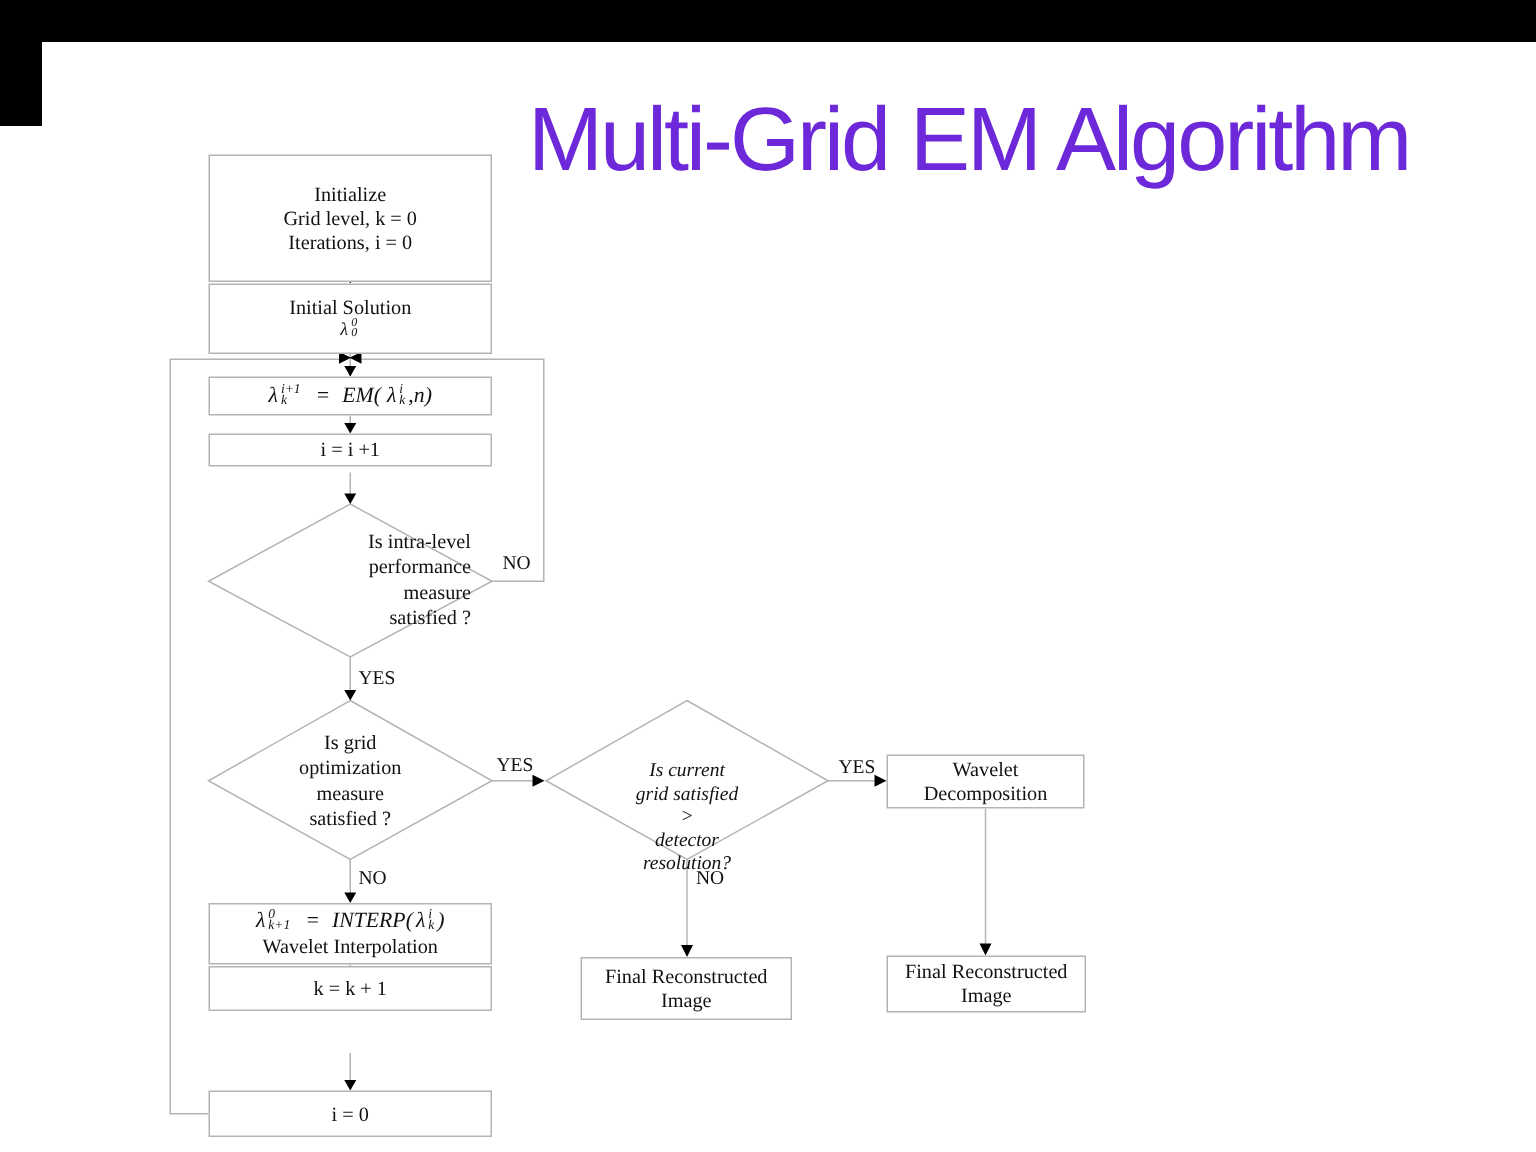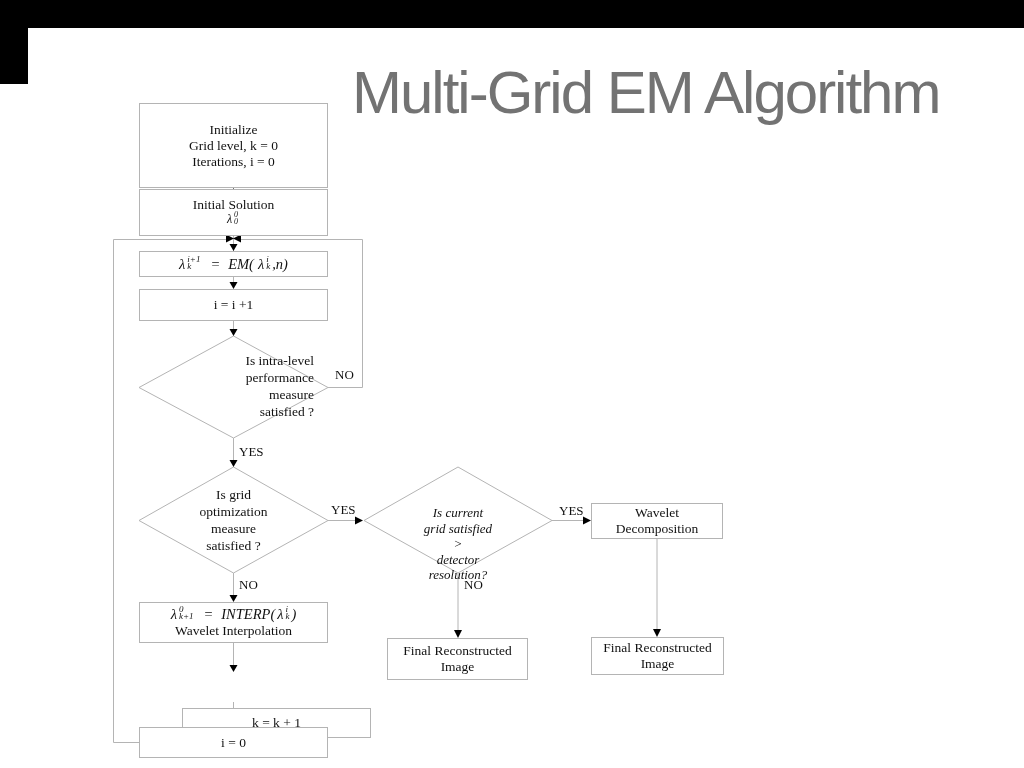--- a/index.html
+++ b/index.html
@@ -1,20 +1,20 @@
 <!DOCTYPE html>
 <html><head>
 <meta charset="utf-8">
 <style>
   html,body{margin:0;padding:0;background:#888;}
   #stage{position:relative;width:1024px;height:768px;background:#ffffff;overflow:hidden;
          font-family:"Liberation Serif",serif;color:#111;}
   #title{position:absolute;left:352px;top:62px;width:660px;
          font-family:"Liberation Sans",sans-serif;font-size:60px;letter-spacing:-2px;
-         color:#737373;white-space:nowrap;line-height:62px;}
+         color:#6d28d9;white-space:nowrap;line-height:62px;}
   .layer{position:absolute;left:0;top:0;}
   .node{position:absolute;border:1px solid #b4b4b4;background:#fff;box-sizing:border-box;
         display:flex;flex-direction:column;align-items:center;justify-content:center;
         text-align:center;font-size:13.5px;line-height:16px;}
   .dtext{position:absolute;text-align:center;font-size:13.5px;line-height:17px;}
   .elabel{position:absolute;font-size:13px;line-height:13px;}
   .formula{font-style:italic;font-size:14.5px;display:flex;align-items:center;line-height:15px;}
   .ss{display:inline-flex;flex-direction:column;align-items:flex-start;font-size:9px;
       line-height:7.5px;font-style:italic;margin:0 2px;transform:translateY(-1px);}
   .eq{margin:0 8px;}
@@ -113,21 +113,21 @@
       <span>EM(</span>
       <span style="margin-left:4px;">λ</span>
       <span class="ss">
         <span>i</span>
         <span>k</span>
       </span>
       <span>,n)</span>
     </div>
   </div>
 
-  <div class="node" style="left:139px;top:289px;width:189px;height:32px;">
+  <div class="node" style="left:139px;top:289px;width:189px;height:22px;">
     <div>i = i +1</div>
   </div>
 
   <div class="node" style="left:139px;top:602px;width:189px;height:41px;line-height:17px;">
     <div class="formula">
       <span>λ</span>
       <span class="ss">
         <span>0</span>
         <span>k+1</span>
       </span>
@@ -136,21 +136,21 @@
       <span style="margin-left:2px;">λ</span>
       <span class="ss">
         <span>i</span>
         <span>k</span>
       </span>
       <span>)</span>
     </div>
     <div>Wavelet Interpolation</div>
   </div>
 
-  <div class="node" style="left:139px;top:708px;width:189px;height:30px;margin-left:43px;">
+  <div class="node" style="left:139px;top:644px;width:189px;height:30px;">
     <div>k = k + 1</div>
   </div>
 
   <div class="node" style="left:139px;top:727px;width:189px;height:31px;">
     <div>i = 0</div>
   </div>
 
   <div class="node" style="left:591px;top:503px;width:132px;height:36px;">
     <div>Wavelet</div>
     <div>Decomposition</div>

